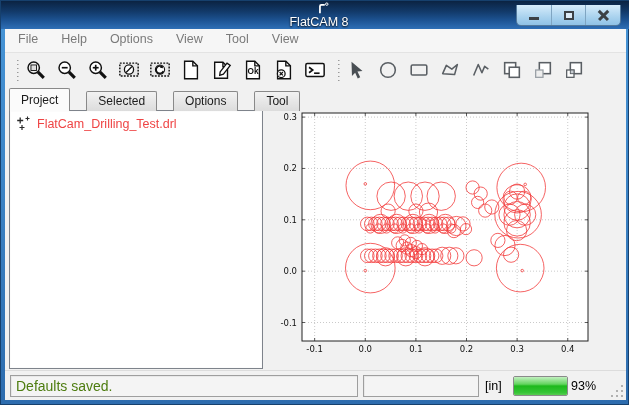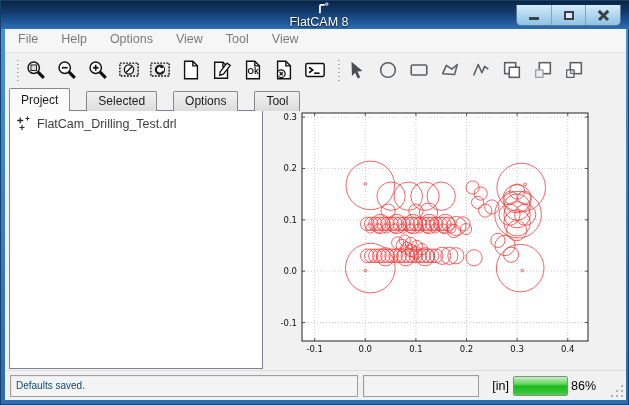--- a/index.html
+++ b/index.html
@@ -44,31 +44,31 @@
   .tabbar { position:absolute; left:4px; top:61px; height:21px; display:flex; align-items:flex-end; z-index:3; }
   .tab { font-size:12px; color:#1b1b1b; border:1px solid #898989; border-bottom:none;
     border-radius:2px 2px 0 0; padding:2px 11px 3px 11px; margin-right:16px;
     background:linear-gradient(#f2f2f2,#dcdcdc); }
   .tab.active { background:#fbfbfb; padding:4px 11px 4px 11px; position:relative; z-index:4; }
 
   .tree-panel { position:absolute; left:4px; top:81px; width:254px; height:259px; background:#fff;
     border:1px solid #7e838b; box-shadow:inset 0 0 0 1px #fcfcfc; z-index:2; }
   .tree-item { display:flex; align-items:center; padding:5px 4px 0 6px; }
   .tree-item svg { width:15px; height:15px; margin-right:6px; flex:0 0 auto; }
-  .tree-label { font-size:12.5px; color:#404040; }
+  .tree-label { font-size:12.5px; color:#ef4444; }
 
   .plot-region { position:absolute; left:262px; top:62px; width:355px; height:279px; background:#f1f1f1; }
 
   .statusbar { position:absolute; left:0; top:341px; width:100%; height:30px; background:#f1f1f1;
     border-top:1px solid #dcdcdc; display:flex; align-items:center; }
   .status-field { height:22px; border:1px solid #9e9e9e; box-shadow:inset 1px 1px 0 #e8e8e8;
-    background:#f4f4f4; font-size:10px; color:#0c4a6e; display:flex; align-items:center; padding-left:5px; }
+    background:#f4f4f4; font-size:14px; color:#4d7c0f; display:flex; align-items:center; padding-left:5px; }
   .sf-main { margin-left:5px; width:348px; }
   .sf-2 { margin-left:5px; width:116px; }
-  .units { font-size:12.5px; color:#000; margin-left:6px; width:24px; text-align:right; }
+  .units { font-size:12.5px; color:#000; margin-left:6px; width:24px; text-align:left; }
   .progress { margin-left:4px; width:55px; height:20px; border:1px solid #8a8a8a; border-radius:2px; background:#e6e6e6; overflow:hidden; }
   .progress-fill { height:100%; background:linear-gradient(#c2f0c0, #62d45e 40%, #1db91c 50%, #35c435 85%, #58cc52); }
   .progress-text { font-size:12.5px; color:#000; margin-left:3px; }
   .grip { position:absolute; right:3px; bottom:3px; width:12px; height:12px; }
   .grip i { position:absolute; width:2.5px; height:2.5px; background:#b0b0b0; }
   .grip i:nth-child(1){right:0;bottom:0} .grip i:nth-child(2){right:5px;bottom:0}
   .grip i:nth-child(3){right:0;bottom:5px} .grip i:nth-child(4){right:10px;bottom:0}
   .grip i:nth-child(5){right:0;bottom:10px} .grip i:nth-child(6){right:5px;bottom:5px}
 </style>
 </head>
@@ -416,21 +416,21 @@
         </svg>
     </div>
 
     <div class="statusbar">
       <div class="status-field sf-main">Defaults saved.</div>
       <div class="status-field sf-2"></div>
       <span class="units">[in]</span>
       <div class="progress">
         <div class="progress-fill" style="width: 100%;"></div>
       </div>
-      <span class="progress-text">86%</span>
+      <span class="progress-text">93%</span>
       <div class="grip">
           <i></i>
           <i></i>
           <i></i>
           <i></i>
           <i></i>
           <i></i>
         </div>
     </div>
 

